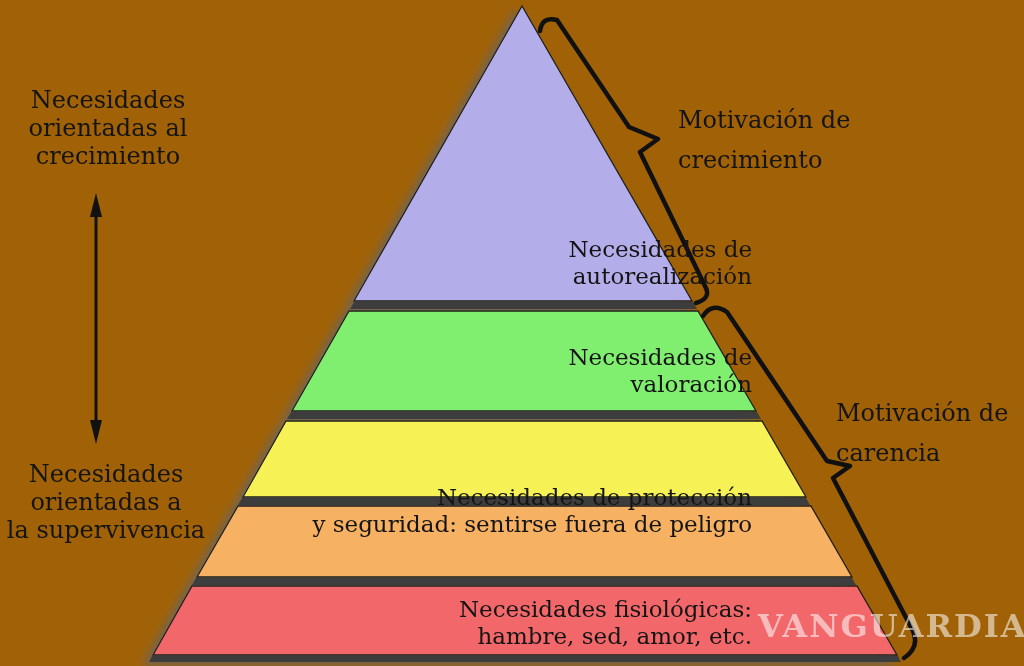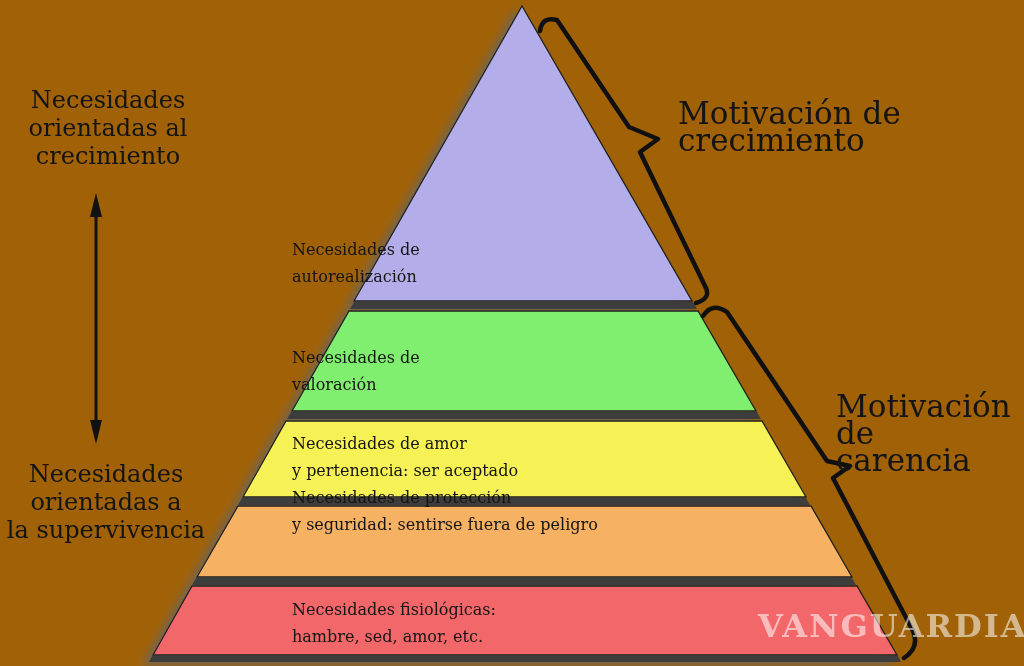--- a/index.html
+++ b/index.html
@@ -14,33 +14,33 @@
   }
   .stage svg { position: absolute; left: 0; top: 0; }
   .txt {
     position: absolute;
     white-space: pre-line;
     color: #141414;
   }
   .lvl-label {
     left: 292px;
     width: 460px;
-    text-align: left;
-    font-size: 16px;
+    text-align: right;
+    font-size: 23px;
     line-height: 27px;
   }
   .side-label {
     text-align: center;
     font-size: 24px;
     line-height: 28px;
   }
   .right-label {
     text-align: left;
-    font-size: 31px;
-    line-height: 27px;
+    font-size: 24px;
+    line-height: 40px;
   }
   .watermark {
     position: absolute;
     left: 758px;
     top: 607px;
     font-size: 32px;
     font-weight: bold;
     letter-spacing: 2px;
     color: rgba(255,255,255,0.55);
     white-space: nowrap;
@@ -91,22 +91,20 @@
 
   <div class="txt right-label" style="left:678px; top:100px; width:230px;">Motivación de
 crecimiento</div>
   <div class="txt right-label" style="left:836px; top:393px; width:200px;">Motivación de
 carencia</div>
 
   <div class="txt lvl-label" style="top:236px;">Necesidades de
 autorealización</div>
   <div class="txt lvl-label" style="top:344px;">Necesidades de
 valoración</div>
-  <div class="txt lvl-label" style="top:430px;">Necesidades de amor
-y pertenencia: ser aceptado</div>
   <div class="txt lvl-label" style="top:484px;">Necesidades de protección
 y seguridad: sentirse fuera de peligro</div>
   <div class="txt lvl-label" style="top:596px;">Necesidades fisiológicas:
 hambre, sed, amor, etc.</div>
 
   <div class="watermark">VANGUARDIA</div>
 
 </div>
 
 </body></html>

